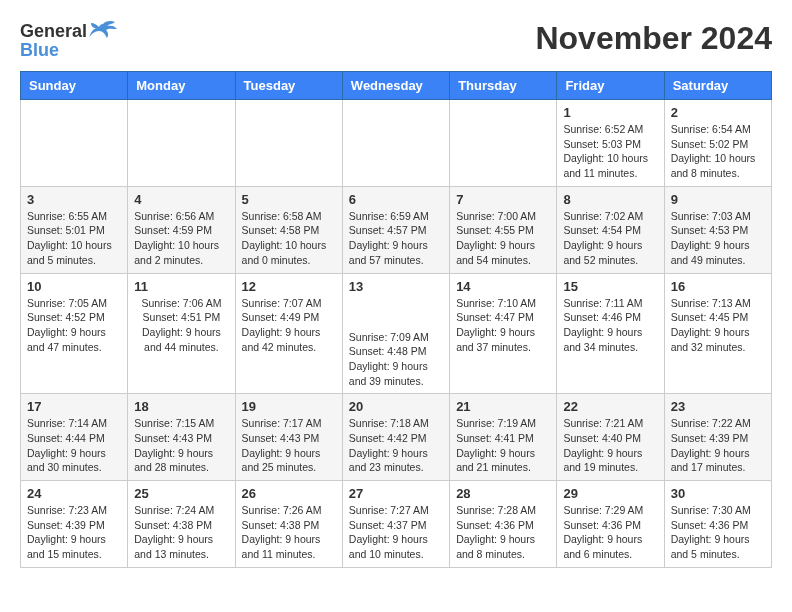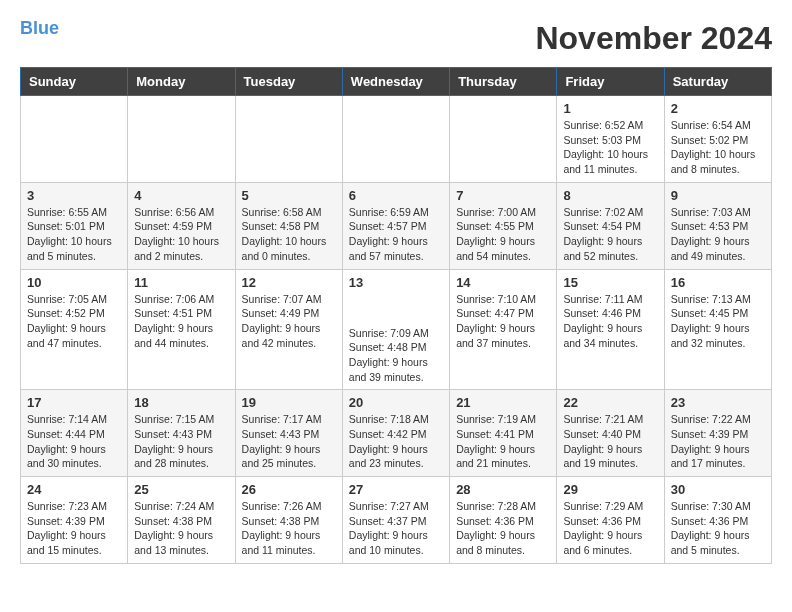--- a/index.html
+++ b/index.html
@@ -32,21 +32,21 @@
     .location-title {
       font-size: 14px;
       color: #555;
     }
     .calendar {
       width: 100%;
       border-collapse: collapse;
       border: 1px solid #ccc;
     }
     .calendar th {
-      background-color: #404040;
+      background-color: #3b82f6;
       color: #fff;
       text-align: left;
       padding: 6px 8px;
       font-size: 13px;
       border: 1px solid #2d6aa8;
     }
     .calendar td {
       vertical-align: top;
       padding: 5px 6px;
       border: 1px solid #ccc;
@@ -75,20 +75,26 @@
     }
     .empty-cell {
       background: #fff !important;
     }
   </style>
 </head>
 <body>
 
 <div class="header-area">
   <div class="logo">
+    <div style="display:flex; align-items:center;">
+      <span style="font-size:18px; font-weight:bold; color:#333;">General</span>
+      <svg width="28" height="22" viewBox="0 0 28 22" style="margin-left:2px;">
+        <path d="M14 4 C16 1 22 0 26 2 C24 4 20 4 18 6 C22 5 26 6 28 9 C24 9 20 8 17 10 C19 12 20 15 18 18 C16 14 14 11 10 11 C6 11 2 14 0 18 C1 14 3 10 7 8 C4 8 2 6 2 3 C5 3 8 5 10 7 C11 5 12 4 14 4Z" fill="#4a90d9"></path>
+      </svg>
+    </div>
     <span style="font-size:18px; font-weight:bold; color:#4a90d9; margin-top:-2px;">Blue</span>
   </div>
   <div class="title-area">
     <div class="month-title">November 2024</div>
   </div>
 </div>
 
 <table class="calendar">
   <thead>
     <tr>
@@ -167,21 +173,21 @@
       </tr>
       <tr>
         <td>
           <span class="day-number">10</span>
           <div class="day-info" style="white-space: pre-line;">Sunrise: 7:05 AM
 Sunset: 4:52 PM
 Daylight: 9 hours and 47 minutes.</div>
         </td>
         <td>
           <span class="day-number">11</span>
-          <div class="day-info" style="white-space: pre-line;">Sunrise: 7:06 AM
+          <div class="day-info" style="white-space: pre-line; text-align: center;">Sunrise: 7:06 AM
 Sunset: 4:51 PM
 Daylight: 9 hours and 44 minutes.</div>
         </td>
         <td>
           <span class="day-number">12</span>
           <div class="day-info" style="white-space: pre-line;">Sunrise: 7:07 AM
 Sunset: 4:49 PM
 Daylight: 9 hours and 42 minutes.</div>
         </td>
         <td>

